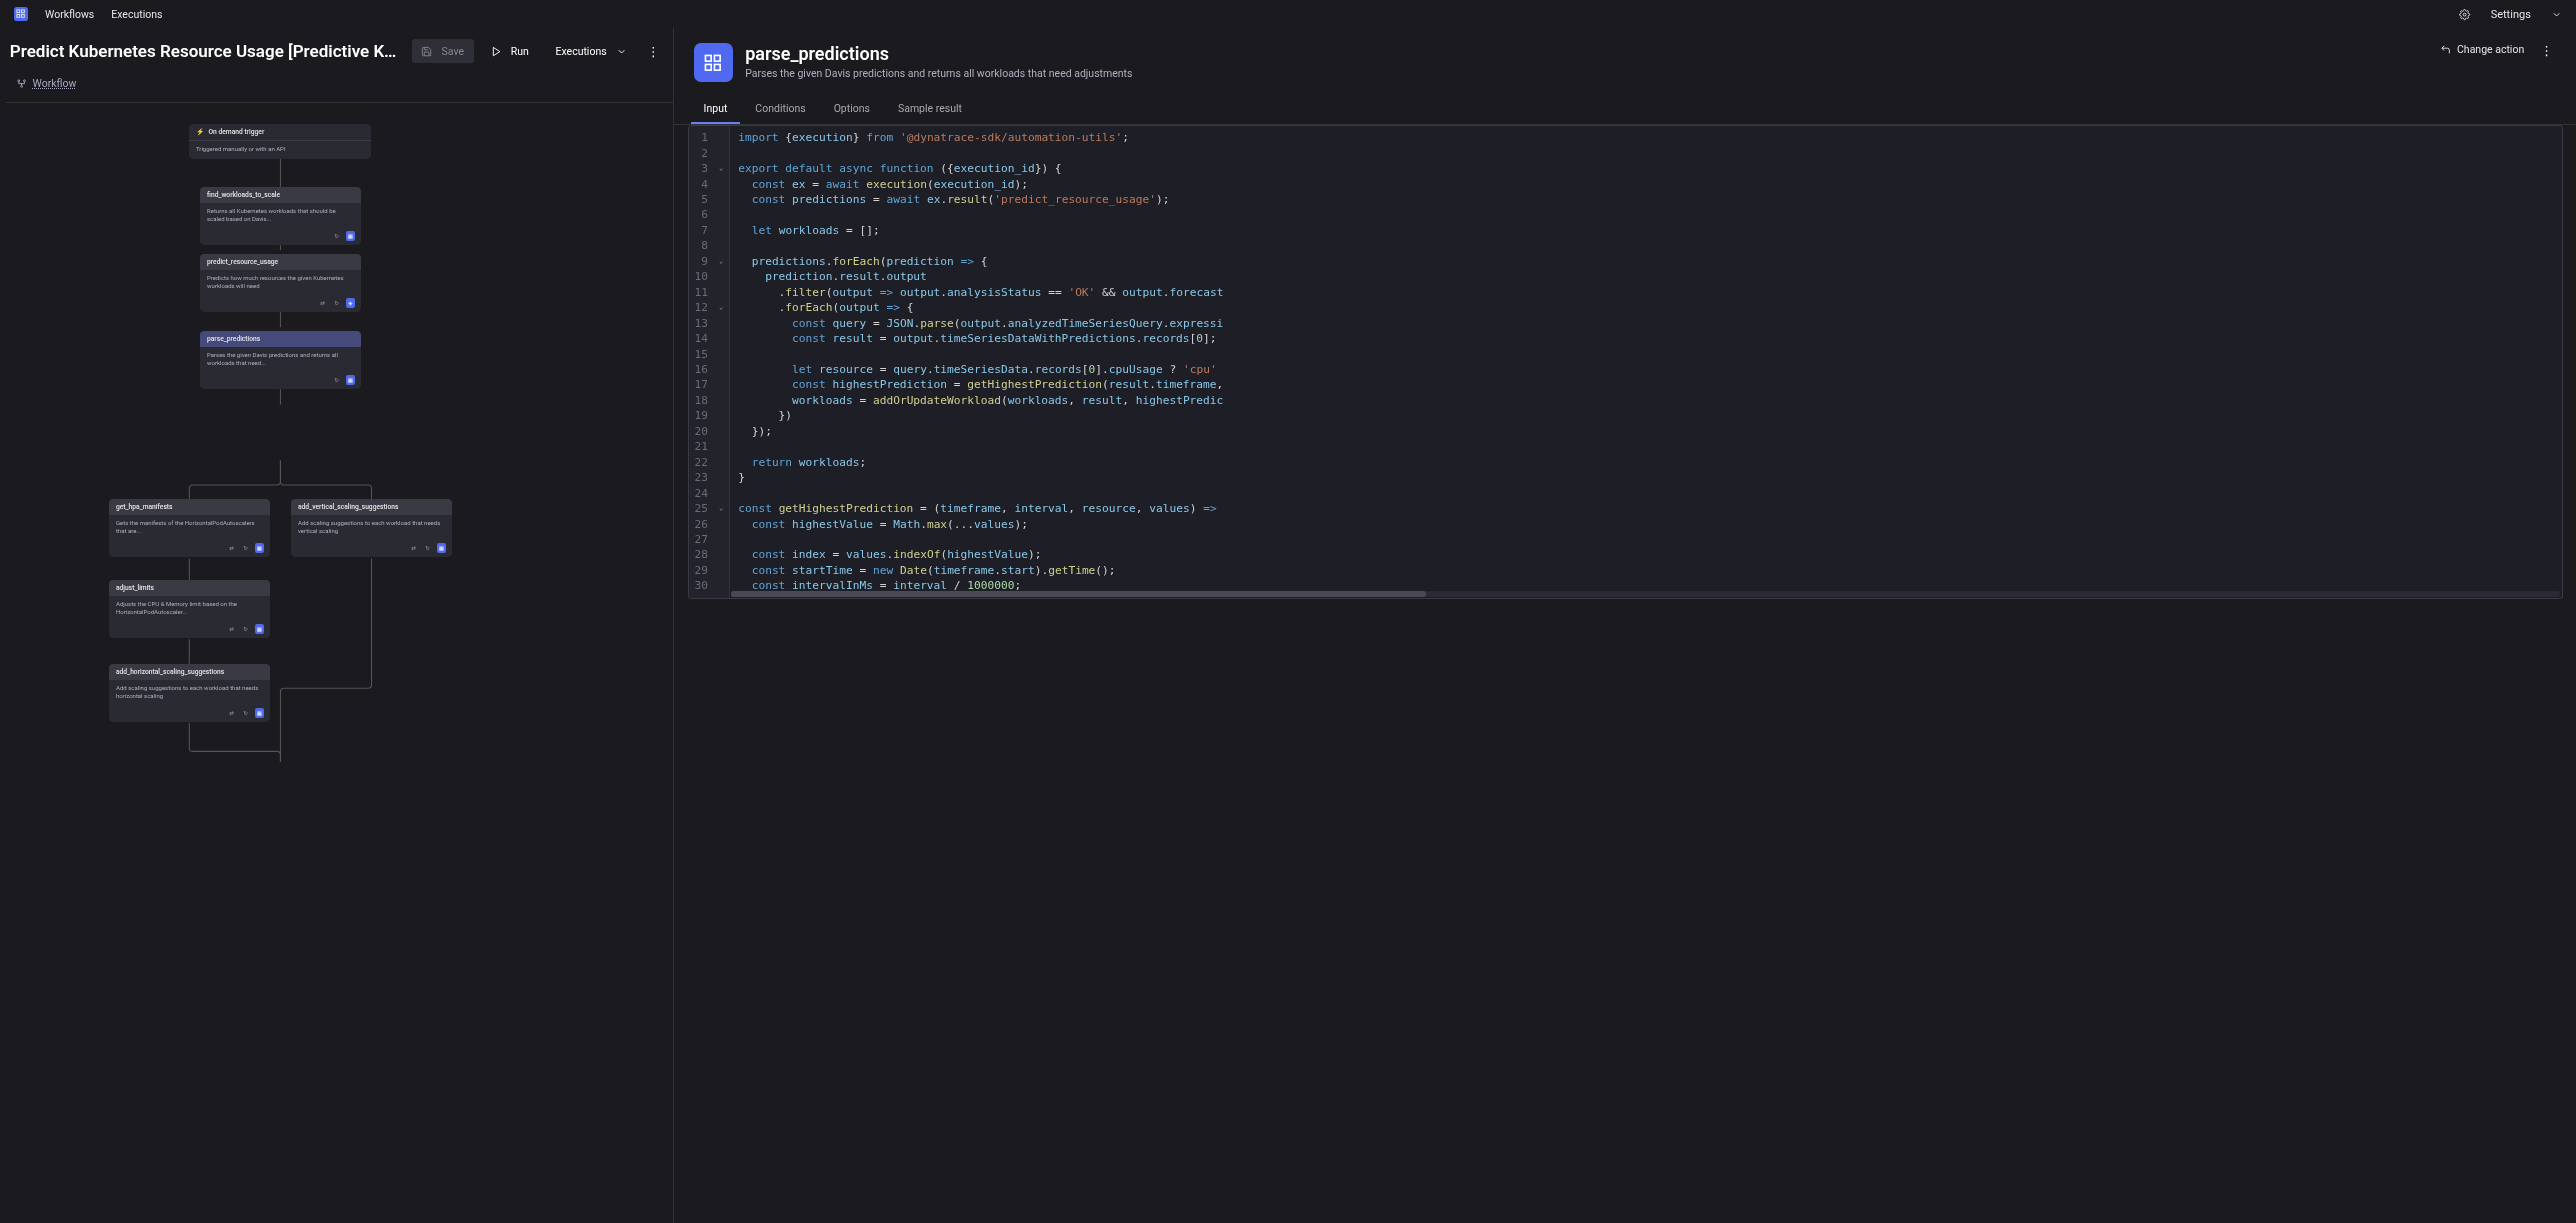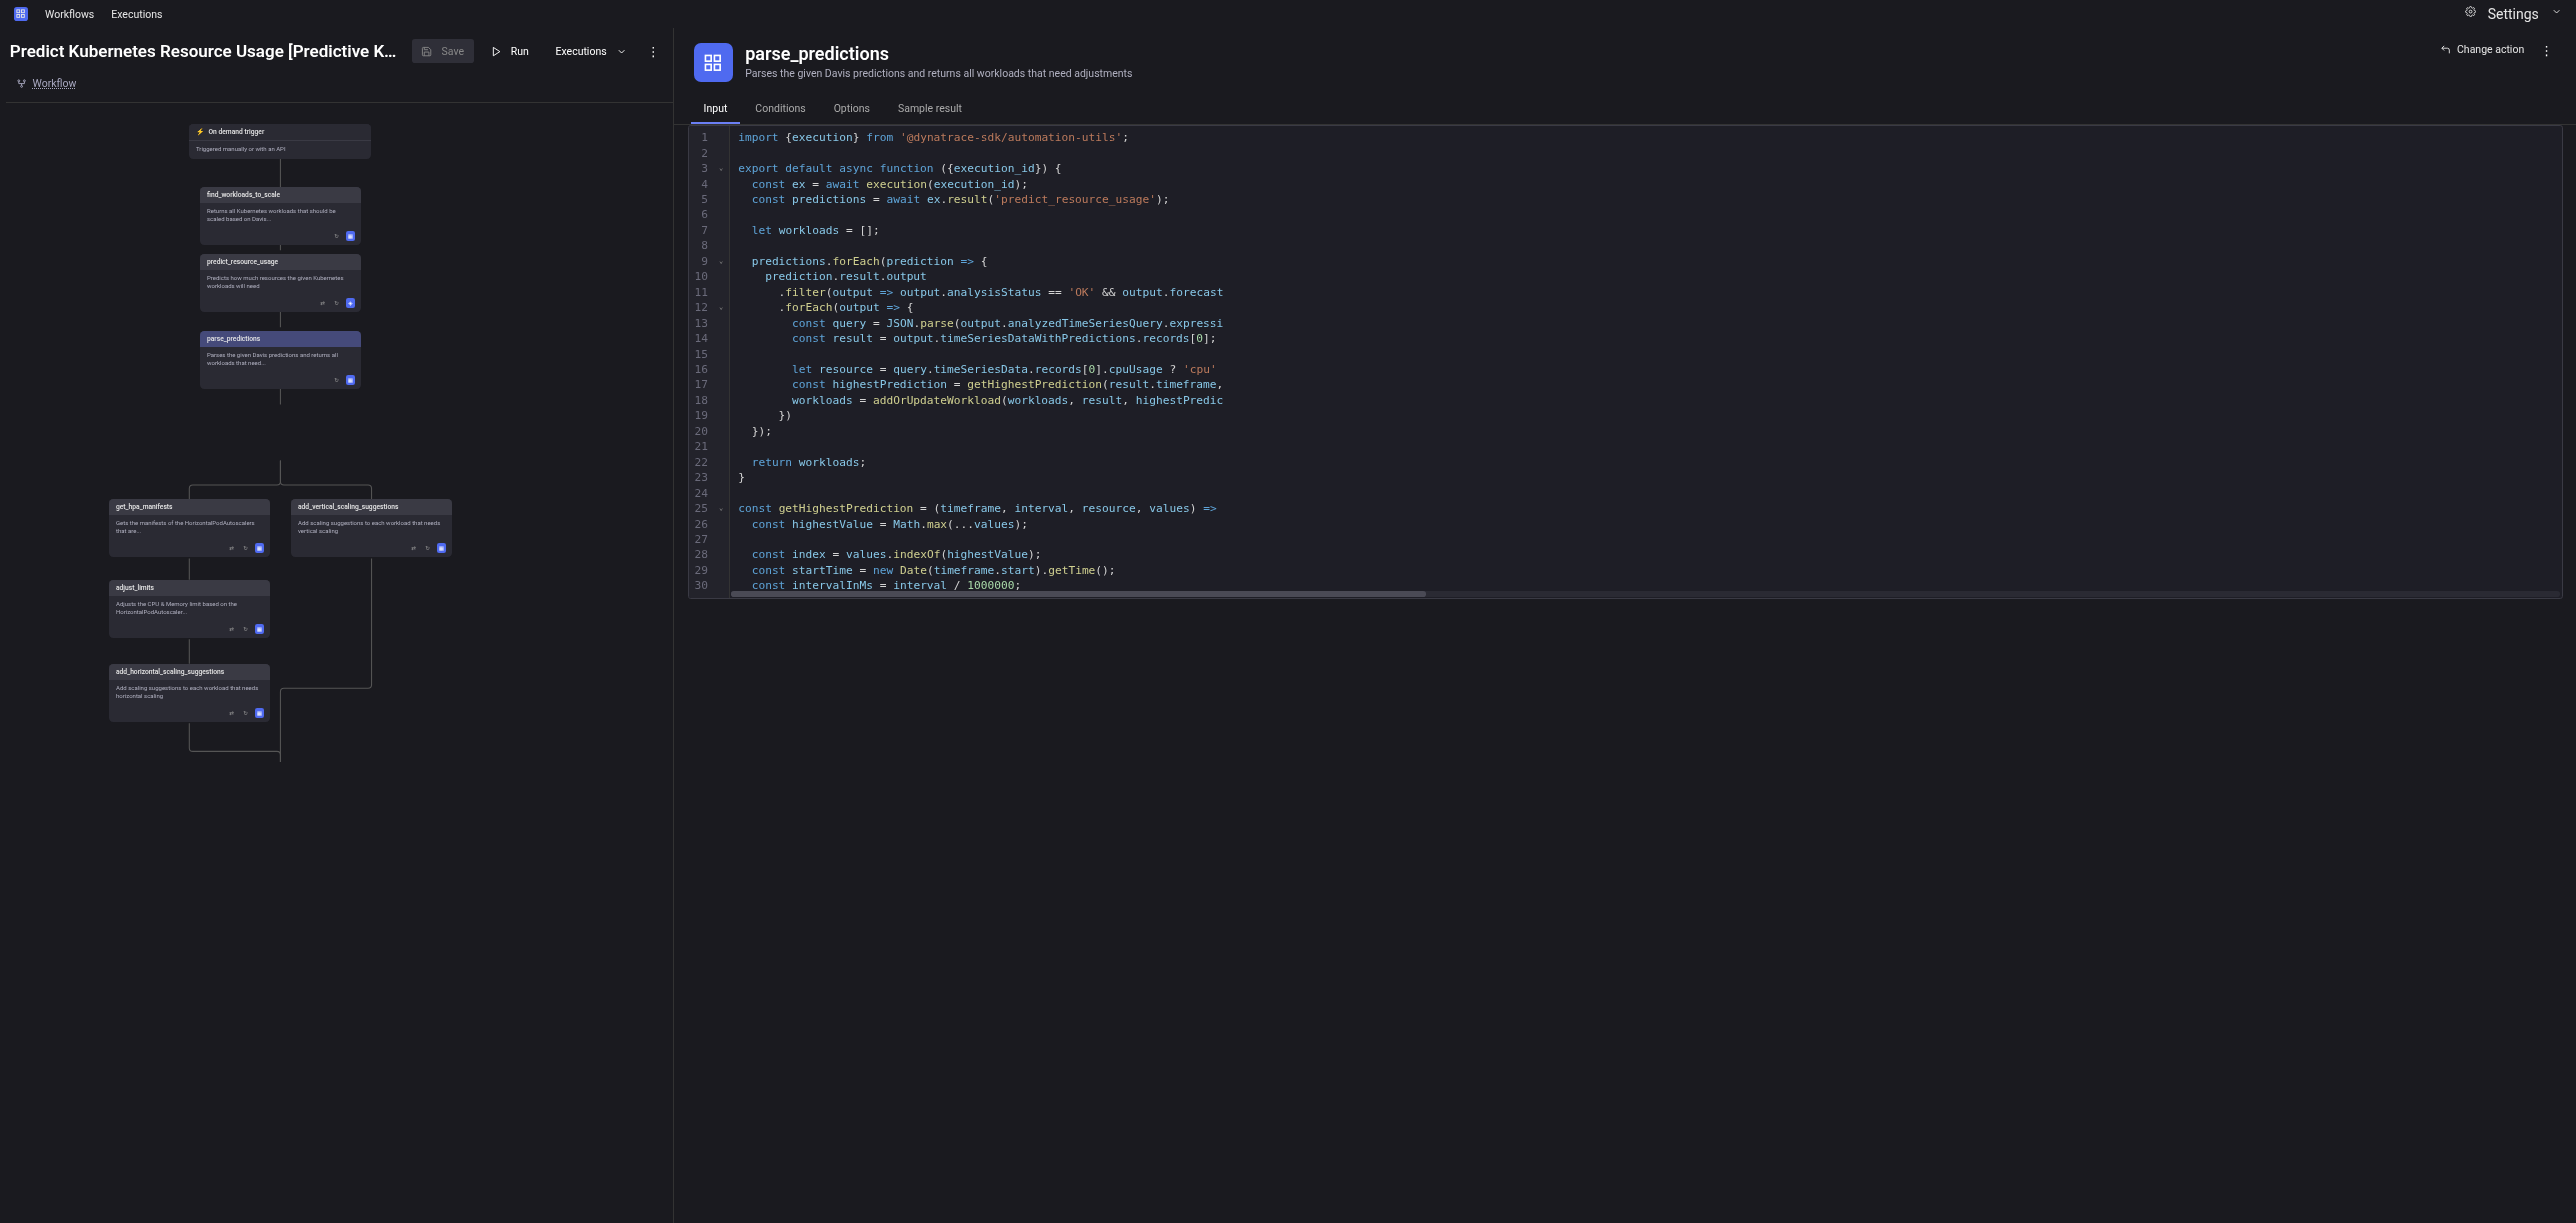--- a/index.html
+++ b/index.html
@@ -22,21 +22,21 @@
 .top-left { display: flex; align-items: center; gap: 17px; }
 .logo-icon {
   width: 14px; height: 14px;
   background: #4f6af0;
   border-radius: 2.8px;
   display: flex; align-items: center; justify-content: center;
   font-size: 8.4px;
 }
 .nav-link { color: #e6e6e6; font-size: 10.5px; cursor: pointer; }
 .top-right { display: flex; align-items: center; gap: 7px; }
-.settings-btn { display: flex; align-items: flex-start; gap: 12px; color: #e6e6e6; font-size: 14px; cursor: pointer; }
+.settings-btn { display: flex; align-items: flex-end; gap: 20px; color: #e6e6e6; font-size: 11px; cursor: pointer; }
 .icon-svg { width: 11.2px; height: 11.2px; stroke: currentColor; fill: none; stroke-width: 2; }
 
 .main-split { display: flex; height: calc(100% - 28px); }
 .left-pane { width: 673px; position: relative; }
 .right-pane { flex: 1; background: #1a1a1f; border-left: 0.7px solid #333; display: flex; flex-direction: column; }
 
 .workflow-header {
   padding: 11.2px 9.8px 8.4px;
   display: flex;
   align-items: center;

